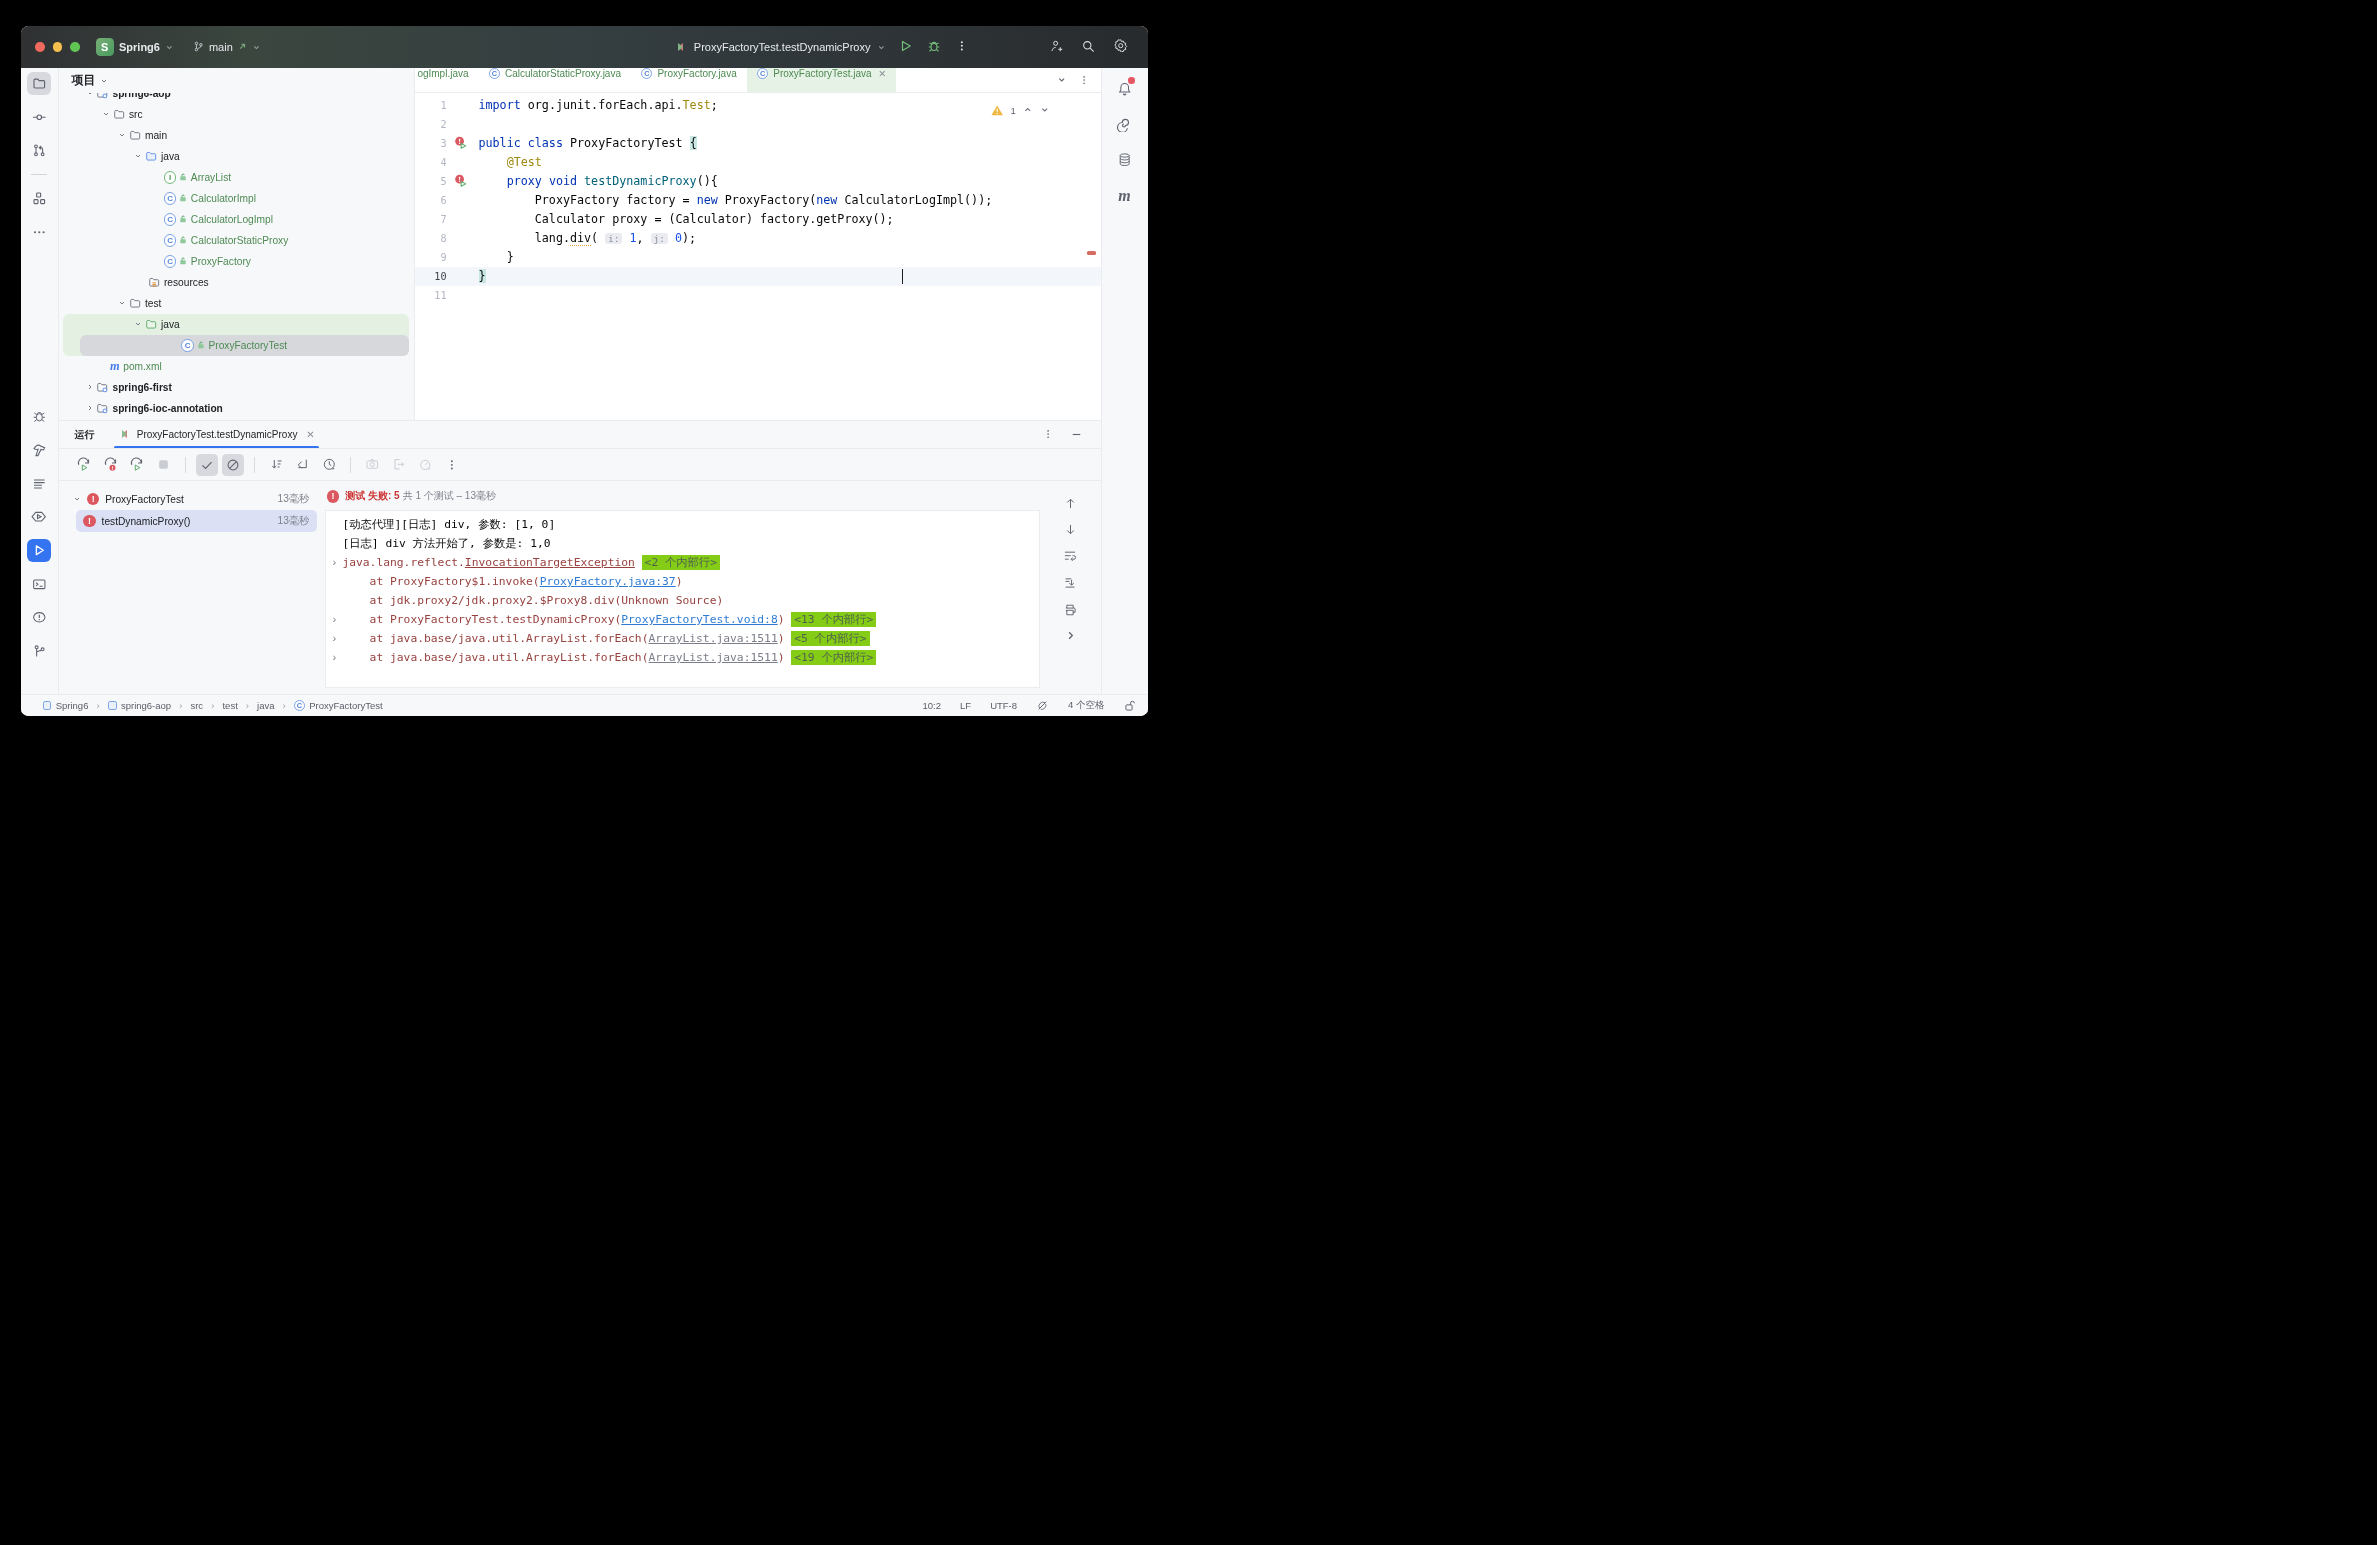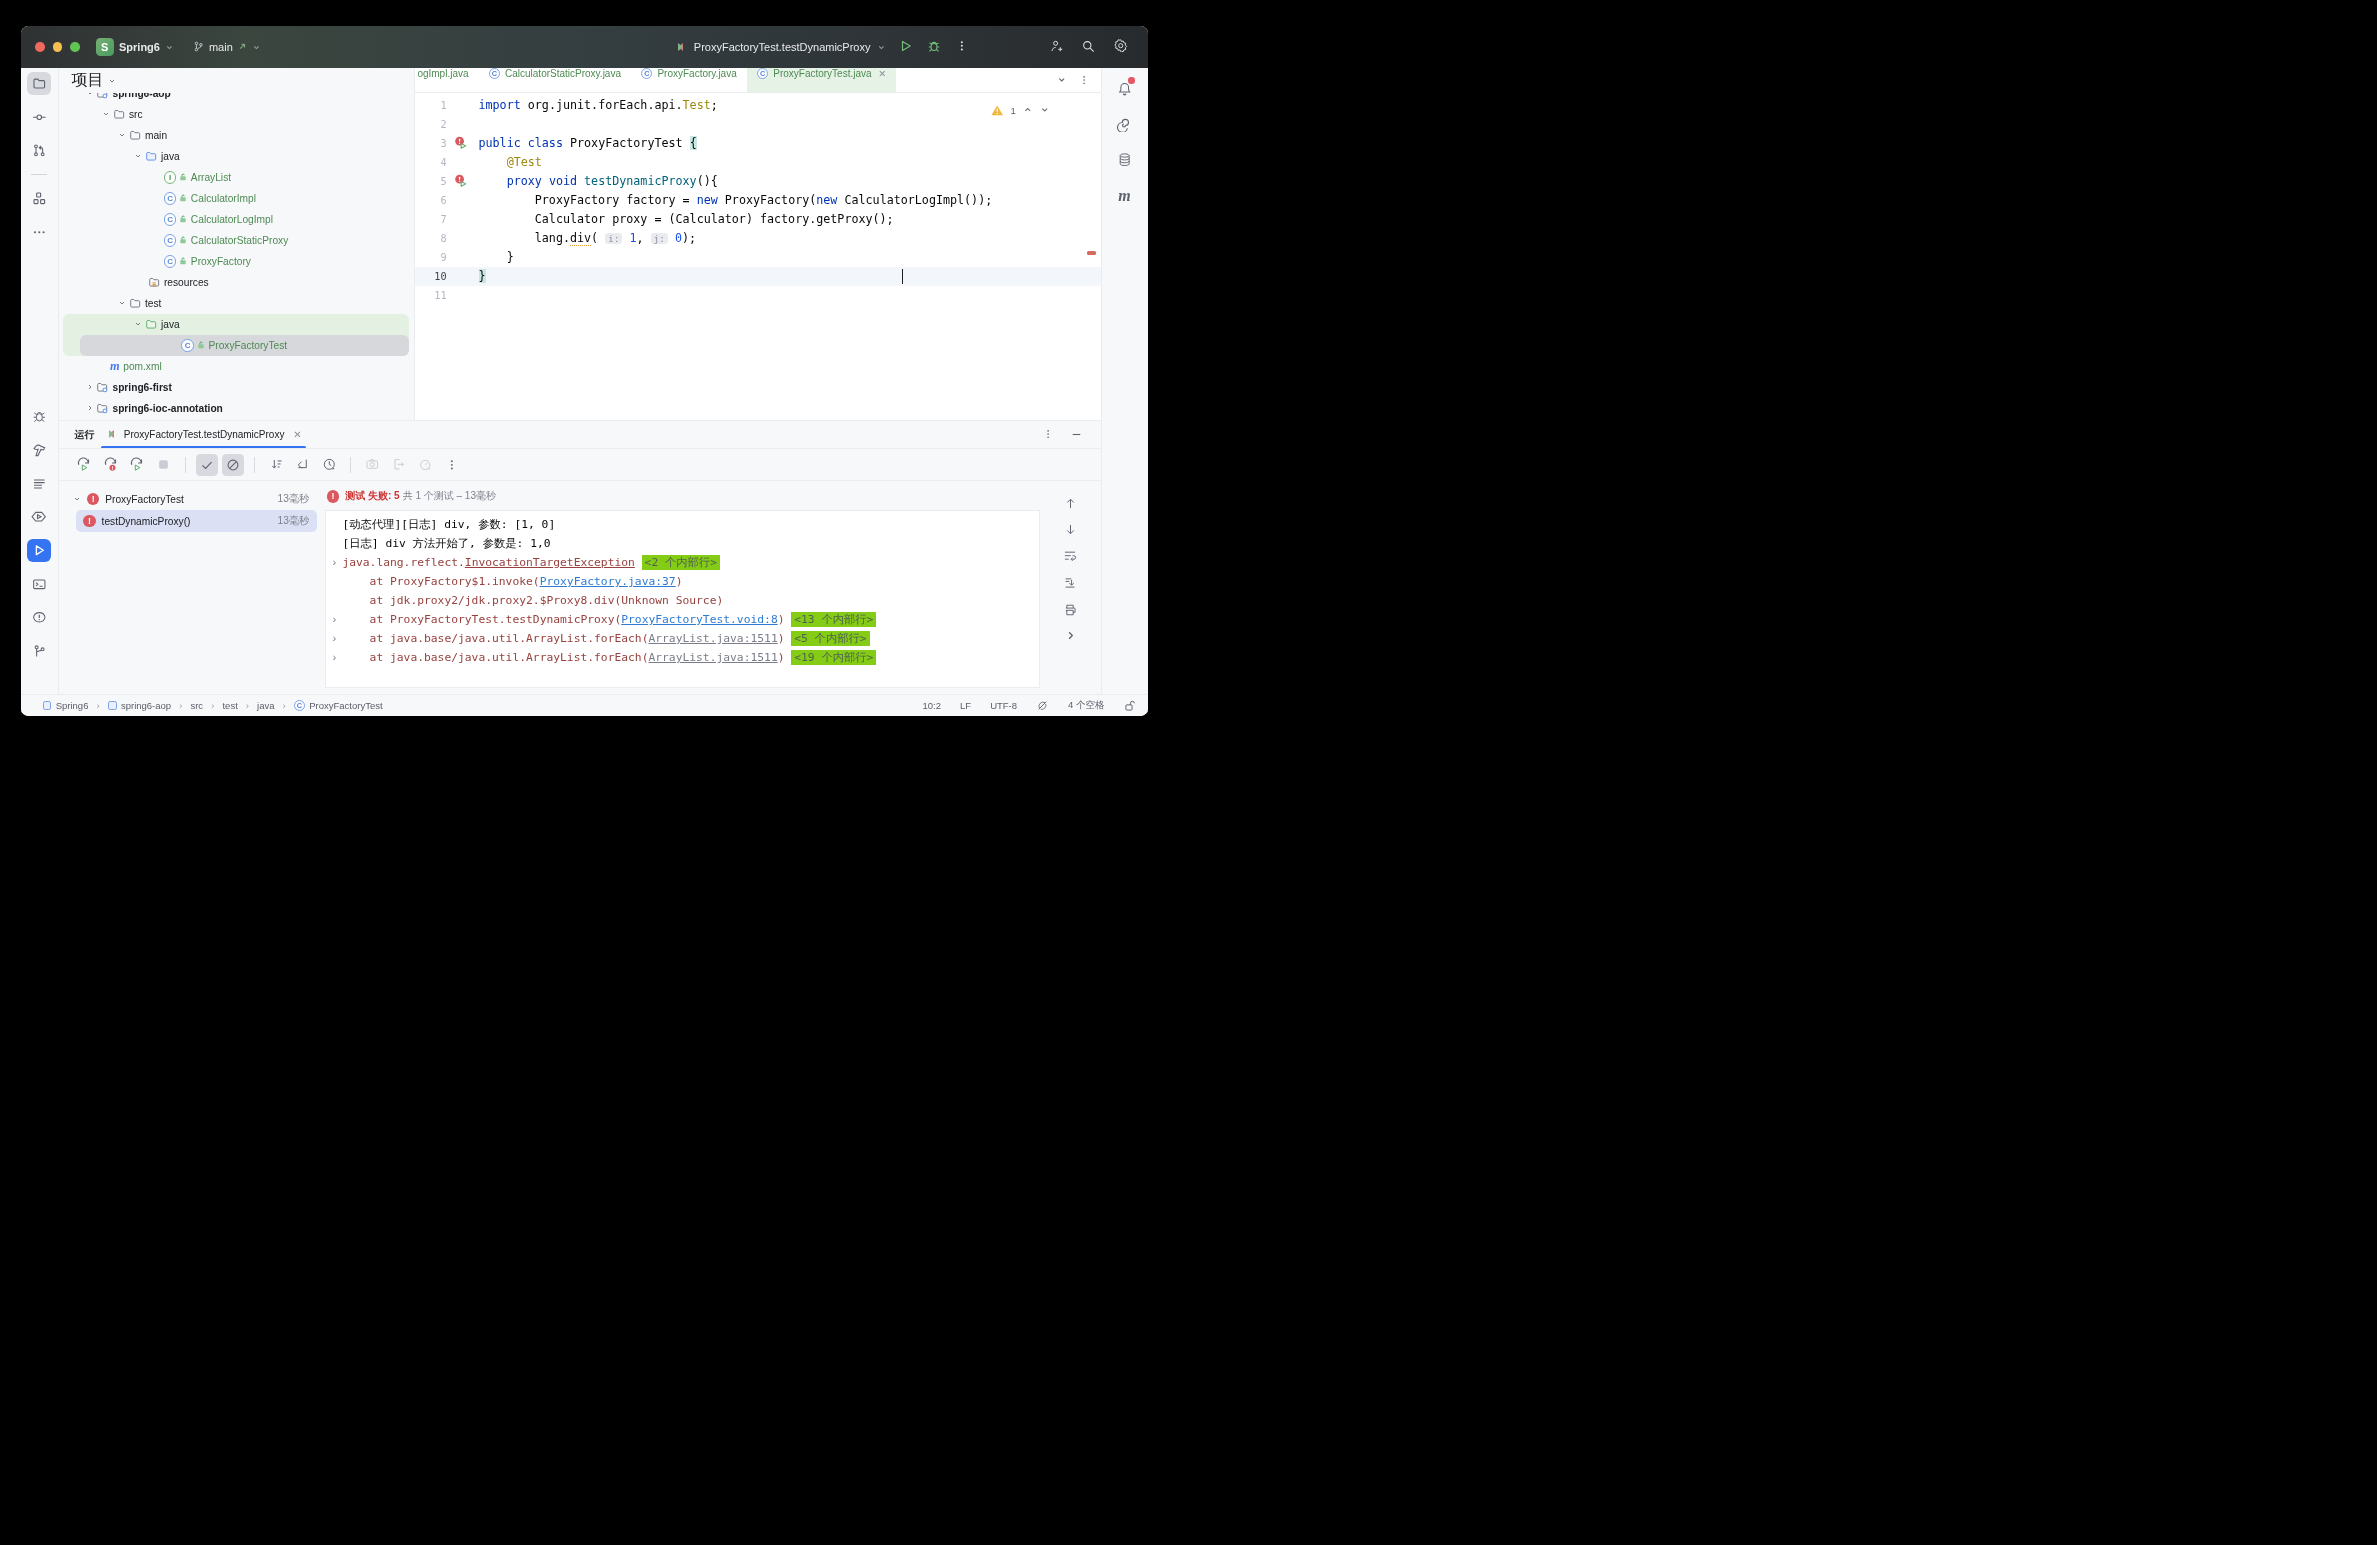--- a/index.html
+++ b/index.html
@@ -36,21 +36,21 @@
   .abtn.run-sel { background:#3574f0; }
   .abtn svg { display:block; }
   .adiv { width:16px; border-top:0.7px solid #d3d5da; margin:1.5px 0; }
   .spacer-v { margin-top:auto; }
   .center { flex:1; display:flex; flex-direction:column; min-width:0; }
   .upper { height:352px; flex:0 0 352px; display:flex; min-width:0; }
 
   
   .project-panel { width:356px; flex:0 0 356px; border-right:0.7px solid #ebecf0; display:flex; flex-direction:column; background:#f7f8fa; }
   .panel-head { height:25px; flex:0 0 25px; display:flex; align-items:center; gap:4.4px; padding-left:13px;
-                font-size:16px; font-weight:400; color:#222428; }
+                font-size:12px; font-weight:700; color:#222428; }
   .tree { flex:1; overflow:hidden; font-size:10.2px; color:#202226; position:relative; padding:0 4.4px; }
   .trow { height:21px; display:flex; align-items:center; border-radius:5.1px; padding-left:4.4px; white-space:nowrap; }
   .trow .lbl { margin-left:3.7px; }
   .indent1{padding-left:20.5px}.indent2{padding-left:37px}.indent3{padding-left:53px}.indent4{padding-left:69px}.indent5{padding-left:101px}
   .green-file { color:#4d8a52; }
   .bold { font-weight:600; }
   .chev-slot { width:13px; display:flex; justify-content:center; }
   .band { background:#e4f1e2; border-radius:5.9px; }
   .row-sel { background:#d7d8dc; border-radius:5.9px; }
   .cicon { width:12.4px; height:12.4px; border-radius:50%; border:1.2px solid #7ba3e8; color:#5585d8; font-size:8px; font-weight:700;
@@ -80,21 +80,21 @@
   .tk-warn{border-bottom:1.5px dotted #e9a23b}
   .tk-hint{background:#e9ebf0;color:#8c919c;border-radius:2.9px;padding:0 2.9px;font-size:9.5px;}
   .caret { position:absolute; left:487px; top:2.2px; width:1.1px; height:14.6px; background:#1d1e22; }
   .inspection { position:absolute; top:11.7px; right:51px; display:flex; align-items:center; gap:7.3px;
                 font-family:"Liberation Sans",sans-serif; font-size:9.5px; color:#5a5d6b; }
   .stripe { position:absolute; right:4.4px; top:158px; width:9.5px; height:3.7px; background:#d56b61; border-radius:1.5px; }
 
   
   .run-panel { flex:1; border-top:0.7px solid #ebecf0; display:flex; flex-direction:column; background:#f7f8fa; min-height:0; }
   .run-head { height:28px; flex:0 0 28px; display:flex; align-items:center; border-bottom:0.7px solid #ebecf0; padding:0 10.2px 0 16px; }
-  .run-title { font-size:10px; font-weight:700; color:#222428; margin-right:6px; }
+  .run-title { font-size:10px; font-weight:700; color:#222428; margin-right:19px; }
   .run-tab { position:relative; height:100%; display:flex; align-items:center; gap:5.9px; font-size:10px; color:#222428; padding:0 4.4px; }
   .run-tab .x { color:#8b8e96; margin-left:2.9px; }
   .run-tab .underline { position:absolute; left:0; right:0; bottom:0; height:2.2px; border-radius:1.5px 1.5px 0 0; background:#3574f0; }
   .run-head-tools { margin-left:auto; display:flex; align-items:center; gap:17.6px; color:#5f636f; padding-right:8.8px; }
   .run-toolbar { height:32px; flex:0 0 32px; display:flex; align-items:center; gap:4.4px; padding-left:14.6px; border-bottom:0.7px solid #ebecf0; }
   .tbtn { width:22px; height:22px; border-radius:4.4px; display:flex; align-items:center; justify-content:center; }
   .tbtn.toggled { background:#d7d9de; }
   .tsep { width:0.7px; height:16px; background:#d8dade; margin:0 5.9px; }
   .run-content { flex:1; display:flex; min-height:0; }
   .run-tree { width:264px; flex:0 0 264px; padding:7.3px 5.9px 0 7.3px; font-size:10.2px; color:#202226; }

